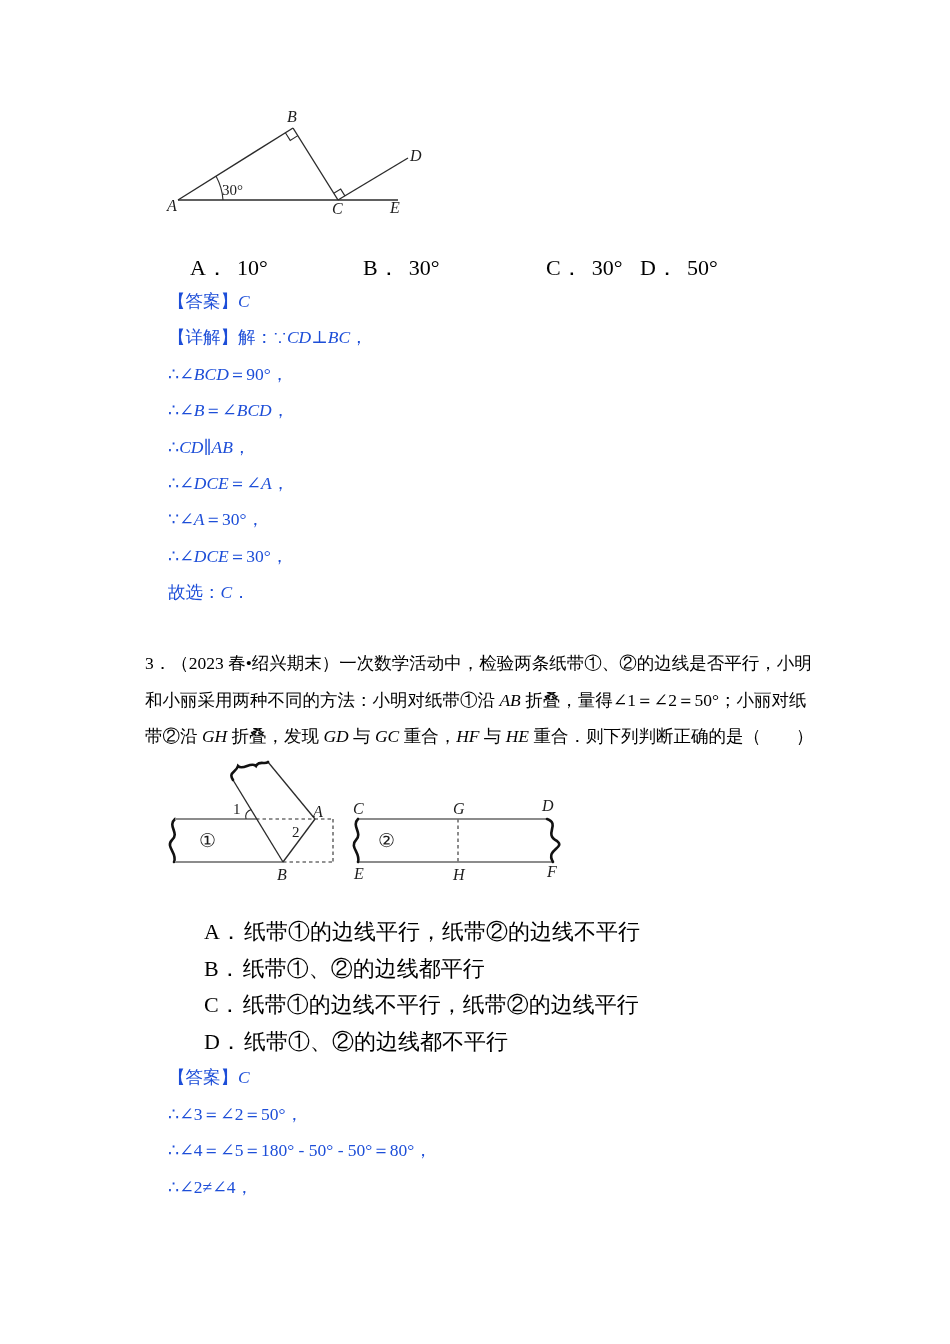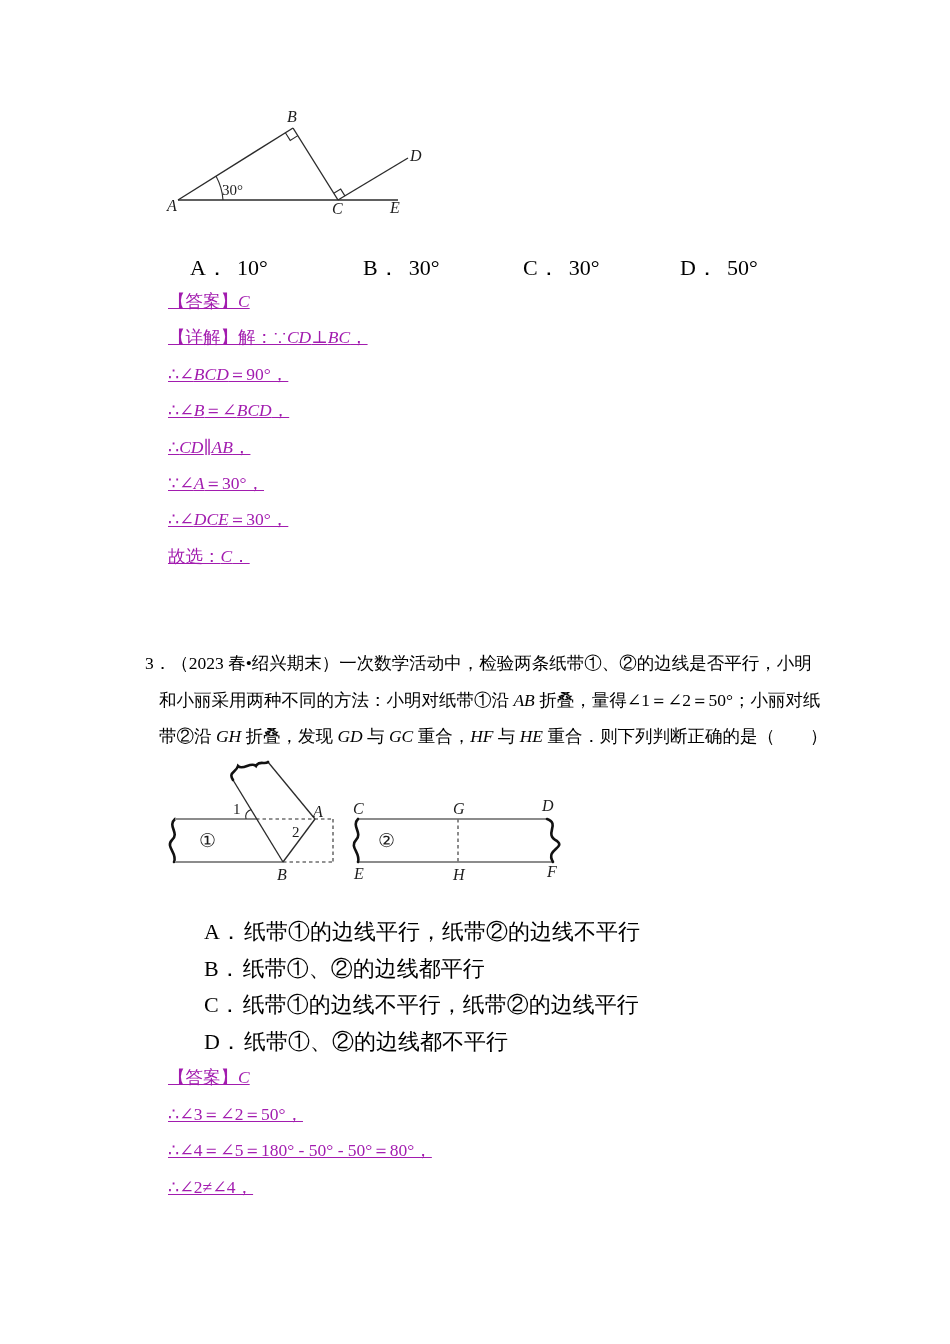--- a/index.html
+++ b/index.html
@@ -3,27 +3,27 @@
 <meta charset="utf-8">
 <style>
   html,body{margin:0;padding:0;}
   body{
     width:950px;height:1344px;background:#ffffff;position:relative;
     font-family:"Liberation Serif","DejaVu Serif",serif;color:#000;
     overflow:hidden;
   }
   .abs{position:absolute;}
   .nowrap{white-space:nowrap;}
-  .red{color:#a21caf;text-decoration:underline;}
+  .red{color:#1d4ed8;}
   .qfont{font-size:17.5px;}
   .ofont{font-size:22px;margin-left:36px;}
   .lines div{height:36.4px;line-height:36.4px;white-space:nowrap;}
   .lines36{line-height:36.6px;}
   .lines36 > div{height:36.6px;line-height:36.6px;white-space:nowrap;}
-  .cont{margin-left:14px;}
+  .cont{}
   .optlabel{margin-right:9px;}
   .optlabel3{margin-right:2px;}
   i{font-style:italic;}
   svg text{font-family:"Liberation Serif","DejaVu Serif",serif;fill:#1c1c1c;}
   svg text.it{font-style:italic;font-size:16px;}
   svg text.num{font-style:normal;font-size:15px;}
   svg text.badge{font-style:normal;font-size:19px;}
   .figline{stroke:#2b2b2b;stroke-width:1.35;fill:none;}
   .grayline{stroke:#8c8c8c;stroke-width:1.9;fill:none;}
   .dash{stroke:#6f6f6f;stroke-width:1.6;fill:none;stroke-dasharray:3.5 3;}
@@ -49,34 +49,35 @@
   <text class="num" x="64" y="92">30°</text>
 </svg>
 
 <div class="abs ofont" style="left:0;top:249px;width:950px;height:37px;line-height:37px;">
   <span class="abs nowrap" style="left:154px;">
     <span class="optlabel">A．</span><span>10°</span>
   </span>
   <span class="abs nowrap" style="left:327px;">
     <span class="optlabel">B．</span><span>30°</span>
   </span>
-  <span class="abs nowrap" style="left:487px;text-align:center;">
+  <span class="abs nowrap" style="left:510px;text-align:center;">
     <span class="optlabel">C．</span><span>30°</span>
   </span>
-  <span class="abs nowrap" style="left:644px;">
+  <span class="abs nowrap" style="left:604px;">
     <span class="optlabel">D．</span><span>50°</span>
   </span>
 </div>
 
 <div class="abs lines red qfont" style="left:168px;top:283px;">
   <div><span>【答案】</span><span class="mtext"><i>C</i></span></div>
   <div class="mtext">【详解】解：∵<i>CD</i>⊥<i>BC</i>，</div>
   <div class="mtext">∴∠<i>BCD</i>＝90°，</div>
   <div class="mtext">∴∠<i>B</i>＝∠<i>BCD</i>，</div>
   <div class="mtext">∴<i>CD</i>∥<i>AB</i>，</div>
+  <div class="mtext">∴∠<i>DCE</i>＝∠<i>A</i>，</div>
   <div class="mtext">∵∠<i>A</i>＝30°，</div>
   <div class="mtext">∴∠<i>DCE</i>＝30°，</div>
   <div class="mtext">故选：<i>C</i>．</div>
 </div>
 
 <div class="abs lines36 qfont" style="left:145px;top:645px;">
   <div><span>3．</span><span class="mtext">（2023 春•绍兴期末）一次数学活动中，检验两条纸带①、②的边线是否平行，小明</span></div>
   <div class="cont mtext">和小丽采用两种不同的方法：小明对纸带①沿 <i>AB</i> 折叠，量得∠1＝∠2＝50°；小丽对纸</div>
   <div class="cont mtext">带②沿 <i>GH</i> 折叠，发现 <i>GD</i> 与 <i>GC</i> 重合，<i>HF</i> 与 <i>HE</i> 重合．则下列判断正确的是（　　）</div>
 </div>

